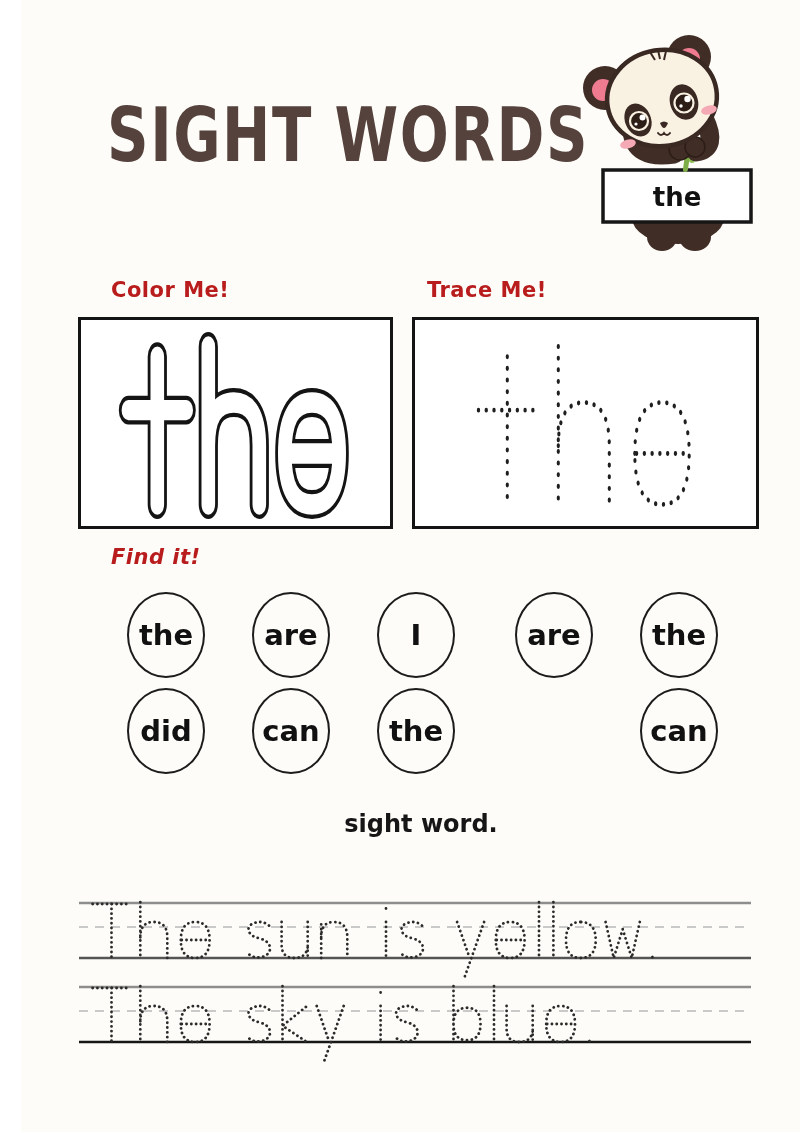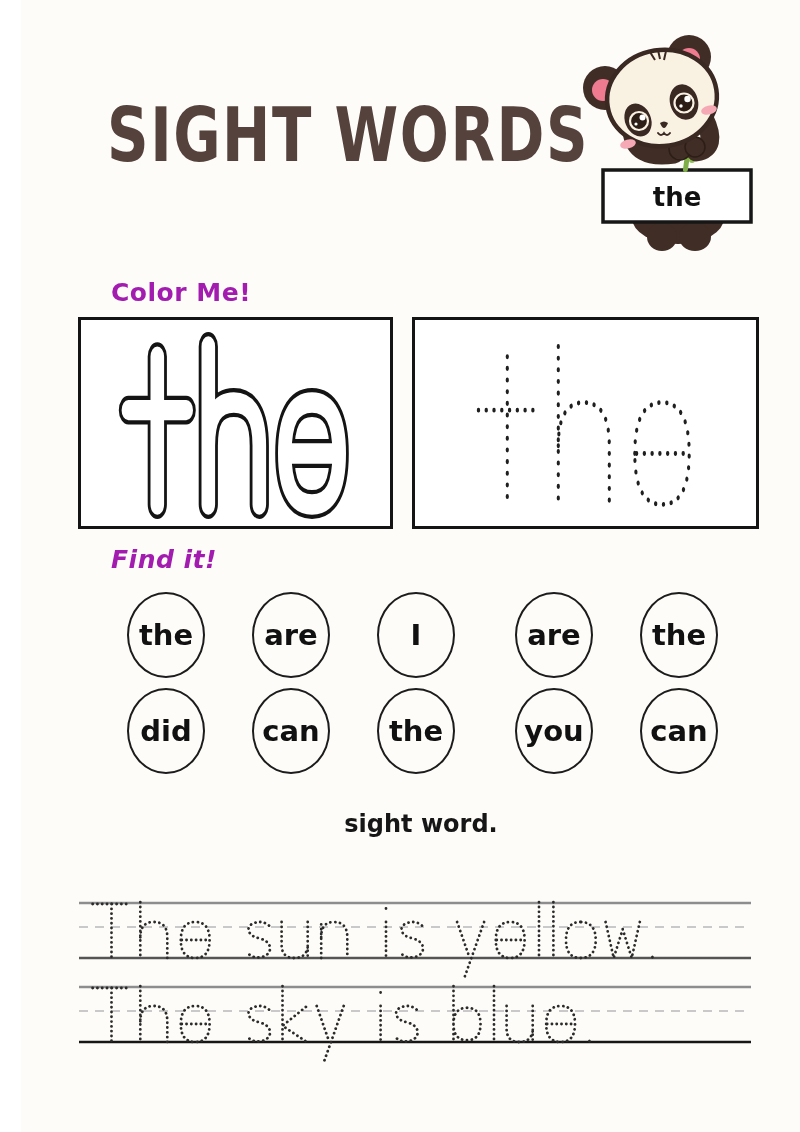--- a/index.html
+++ b/index.html
@@ -9,21 +9,21 @@
     font-family:"DejaVu Sans", sans-serif; color:#1c1c1c;margin-left:21px;
   }
   .title{
     position:absolute; left:86px; top:100px;
     font-size:74px; font-weight:bold; letter-spacing:2px; line-height:0.95;
     color:#55423c; transform:scaleX(0.78); transform-origin:left top;
     white-space:nowrap;
   }
   .panda-svg{ position:absolute; left:555px; top:22px; }
   .section-label{
-    position:absolute; font-size:25px; font-weight:bold; color:#a21caf;
+    position:absolute; font-size:21px; font-weight:bold; color:#b91c1c;
     letter-spacing:0.5px;
   }
   .lbl-color{ left:90px; top:278px; }
   .lbl-trace{ left:406px; top:278px; }
   .lbl-find{ left:90px; top:545px;font-style:italic; }
   .word-box{
     position:absolute; top:317px; background:#ffffff;
     border:3px solid #141414; box-sizing:border-box;
   }
   .box-color{ left:57px;  width:315px; height:212px; }
@@ -91,20 +91,21 @@
     <circle cx="105" cy="84" r="1.7" fill="#ffffff"></circle>
 
     <ellipse cx="52" cy="122" rx="8" ry="4.5" fill="#f5a9b5" transform="rotate(-14 52 122)"></ellipse>
     <ellipse cx="133" cy="88" rx="8" ry="4.5" fill="#f5a9b5" transform="rotate(-14 133 88)"></ellipse>
 
     <path d="M84 101 Q88 98 92 101 Q90 106 88 106 Q86 106 84 101 Z" fill="#3a2822"></path>
     <path d="M82 111 Q85 115 88 111 Q91 115 94 111" fill="none" stroke="#3a2822" stroke-width="2" stroke-linecap="round"></path>
   </svg>
 
   <div class="section-label lbl-color">Color Me!</div>
+  <div class="section-label lbl-trace">Trace Me!</div>
 
   <div class="word-box box-color">
     <svg id="bubbleWord" width="309" height="206">
         <path d="M23 12 L23 70 M6 33 L40 33" transform="translate(37.2,6) scale(1.7,2.55)" fill="none" stroke="#141414" stroke-width="11.294117647058824" stroke-linecap="round" stroke-linejoin="round"></path>
         <path d="M7 8 L7 70 M7 47 Q7 30 22 30 Q37 30 37 47 L37 70" transform="translate(115.4,6) scale(1.7,2.55)" fill="none" stroke="#141414" stroke-width="11.294117647058824" stroke-linecap="round" stroke-linejoin="round"></path>
         <path d="M6 50 Q6 30 22 30 Q38 30 38 50 Q38 70 22 70 Q6 70 6 50 Z M7 50 L38 50" transform="translate(193.60000000000002,6) scale(1.7,2.55)" fill="none" stroke="#141414" stroke-width="11.294117647058824" stroke-linecap="round" stroke-linejoin="round"></path>
         <path d="M23 12 L23 70 M6 33 L40 33" transform="translate(37.2,6) scale(1.7,2.55)" fill="none" stroke="#ffffff" stroke-width="8" stroke-linecap="round" stroke-linejoin="round"></path>
         <path d="M7 8 L7 70 M7 47 Q7 30 22 30 Q37 30 37 47 L37 70" transform="translate(115.4,6) scale(1.7,2.55)" fill="none" stroke="#ffffff" stroke-width="8" stroke-linecap="round" stroke-linejoin="round"></path>
         <path d="M6 50 Q6 30 22 30 Q38 30 38 50 Q38 70 22 70 Q6 70 6 50 Z M7 50 L38 50" transform="translate(193.60000000000002,6) scale(1.7,2.55)" fill="none" stroke="#ffffff" stroke-width="8" stroke-linecap="round" stroke-linejoin="round"></path>
       </svg>
@@ -137,23 +138,20 @@
     </div>
 
   <div class="word-circle" style="left:106px; top:688px;">
       <span>did</span>
     </div>
   <div class="word-circle" style="left:231px; top:688px;">
       <span>can</span>
     </div>
   <div class="word-circle" style="left:356px; top:688px;">
       <span>the</span>
-    </div>
-  <div class="word-circle" style="left:494px; top:688px;">
-      <span>you</span>
     </div>
   <div class="word-circle" style="left:619px; top:688px;">
       <span>can</span>
     </div>
 
   <div class="instruction instr-2">sight word.</div>
 
   <svg id="traceRow0" class="trace-row" style="top:890px;" width="720" height="115">
       <line x1="18" y1="13" x2="690" y2="13" stroke="#8d8d8d" stroke-width="2.4"></line>
       <line x1="18" y1="37" x2="690" y2="37" stroke="#c9c9c9" stroke-width="2" stroke-dasharray="9 7"></line>

